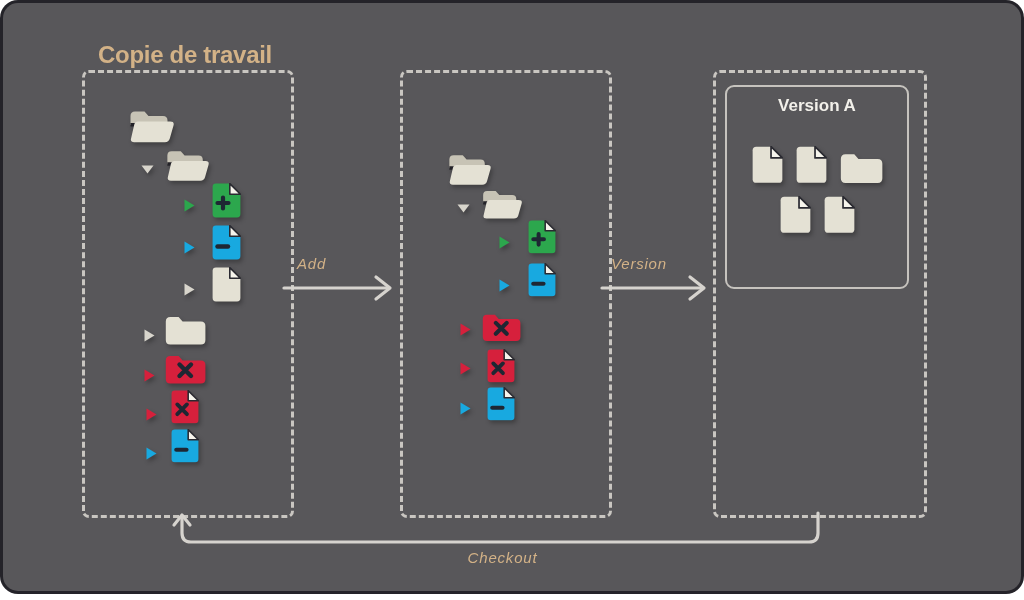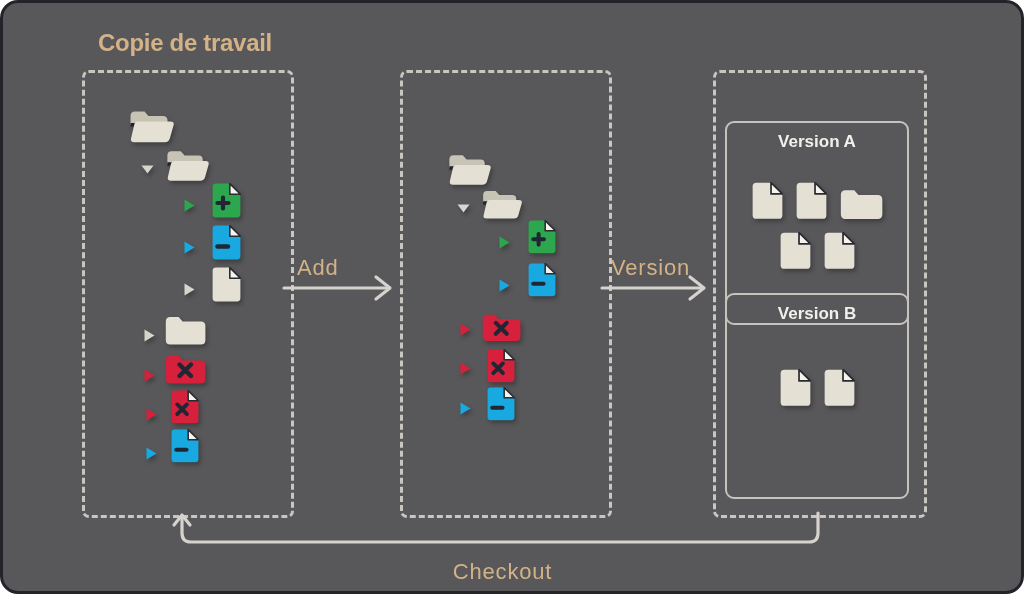--- a/index.html
+++ b/index.html
@@ -3,52 +3,52 @@
 <meta charset="utf-8">
 <style>
   html,body{margin:0;padding:0;background:#ffffff;}
   .canvas{position:relative;width:1024px;height:600px;overflow:hidden;
           font-family:"Liberation Sans",sans-serif;background:#ffffff;}
   .frame{position:absolute;left:0;right:0;top:0;height:594px;border-radius:18px;background:#242329;}
   .card{position:absolute;left:3px;right:3px;top:3px;height:588px;border-radius:15px;background:var(--background);}
 
   .col-title{position:absolute;top:26px;height:34px;line-height:34px;text-align:center;
              font-weight:700;font-size:24px;letter-spacing:-0.3px;color:var(--accent-tan);}
-  #t-wc{left:82px;width:206px;}
+  #t-wc{left:82px;width:206px;margin-top:12px;}
   #t-ix{left:400px;width:206px;}
   #t-repo{left:713px;width:208px;}
 
   .dash-box{position:absolute;top:70px;height:442px;border:3px dashed var(--dashed-border);border-radius:7px;}
   #box-wc{left:82px;width:206px;}
   #box-ix{left:400px;width:206px;}
   #box-repo{left:713px;width:208px;}
 
   .panel{position:absolute;left:9px;width:180px;border:2px solid var(--panel-border);border-radius:9px;}
-  #panel-a{top:12px;height:200px;margin-top:36px;}
+  #panel-a{top:12px;height:200px;}
   #panel-b{top:220px;height:202px;}
   .panel-title{margin-top:9px;text-align:center;font-weight:700;font-size:17px;color:var(--panel-title);}
   .panel-files{display:flex;flex-direction:column;align-items:center;gap:13px;}
   #panel-a .panel-files{margin-top:30px;}
   #panel-b .panel-files{margin-top:45px;}
   .file-row{display:flex;gap:13px;align-items:flex-end;}
 
   .ticon{position:absolute;display:block;filter:drop-shadow(2px 3px 2px rgba(0,0,0,0.28));}
   .ticon svg,.ricon svg{display:block;width:100%;height:auto;overflow:visible;}
   .ricon{display:block;filter:drop-shadow(2px 3px 2px rgba(0,0,0,0.28));}
 
   .c-paper{color:var(--paper-beige);}
   .c-green{color:var(--added-green);}
   .c-blue{color:var(--modified-blue);}
   .c-red{color:var(--deleted-red);}
   .c-light{color:#d8d5cc;}
 
-  .arrow-label{position:absolute;font-size:22px;letter-spacing:0.8px;color:var(--accent-tan);}
+  .arrow-label{position:absolute;font-size:15px;letter-spacing:0.8px;color:var(--accent-tan);font-style:italic;}
   #lbl-add{left:297px;top:255px;}
   #lbl-commit{left:611px;top:255px;}
-  #lbl-checkout{left:415px;top:549px;width:175px;text-align:center;margin-top:10px;}
+  #lbl-checkout{left:415px;top:549px;width:175px;text-align:center;}
 
   #arrows{position:absolute;left:0;top:0;width:1024px;height:600px;pointer-events:none;}
   #arrows path{stroke:var(--arrow-line);stroke-width:3.2;fill:none;stroke-linecap:round;stroke-linejoin:round;}
 </style>
 </head>
 <body>
 
 <svg width="0" height="0" style="position:absolute" aria-hidden="true">
   <defs>
     <symbol id="sym-doc" viewBox="0 0 29 35">
@@ -264,37 +264,20 @@
               <svg viewBox="0 0 29 35">
                 <use href="#sym-doc"></use>
               </svg>
             </span>
           <span class="ricon c-paper" style="width:43px">
               <svg viewBox="0 0 41 32">
                 <use href="#sym-folder"></use>
               </svg>
             </span>
         </div>
-        <div class="file-row">
-          <span class="ricon c-paper" style="width:31px">
-              <svg viewBox="0 0 29 35">
-                <use href="#sym-doc"></use>
-              </svg>
-            </span>
-          <span class="ricon c-paper" style="width:31px">
-              <svg viewBox="0 0 29 35">
-                <use href="#sym-doc"></use>
-              </svg>
-            </span>
-        </div>
-      </div>
-    </div>
-    <div class="panel" id="panel-b">
-      <div class="panel-title">Version B</div>
-      <div class="panel-files">
         <div class="file-row">
           <span class="ricon c-paper" style="width:31px">
               <svg viewBox="0 0 29 35">
                 <use href="#sym-doc"></use>
               </svg>
             </span>
           <span class="ricon c-paper" style="width:31px">
               <svg viewBox="0 0 29 35">
                 <use href="#sym-doc"></use>
               </svg>

